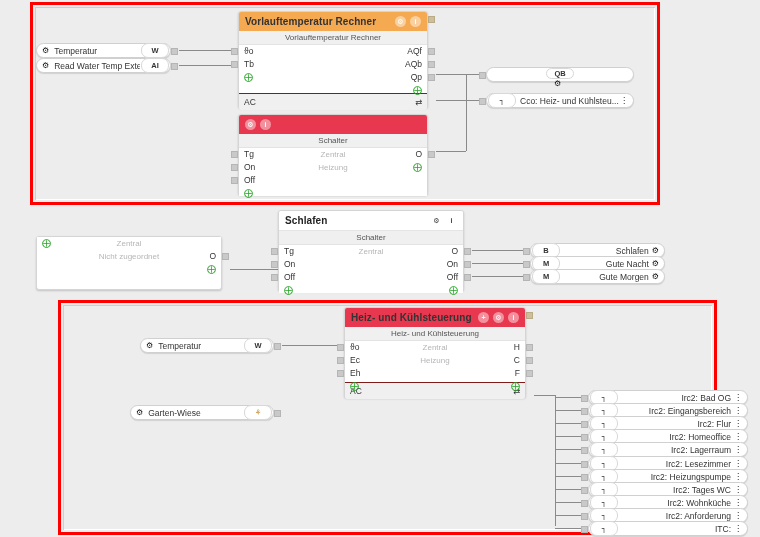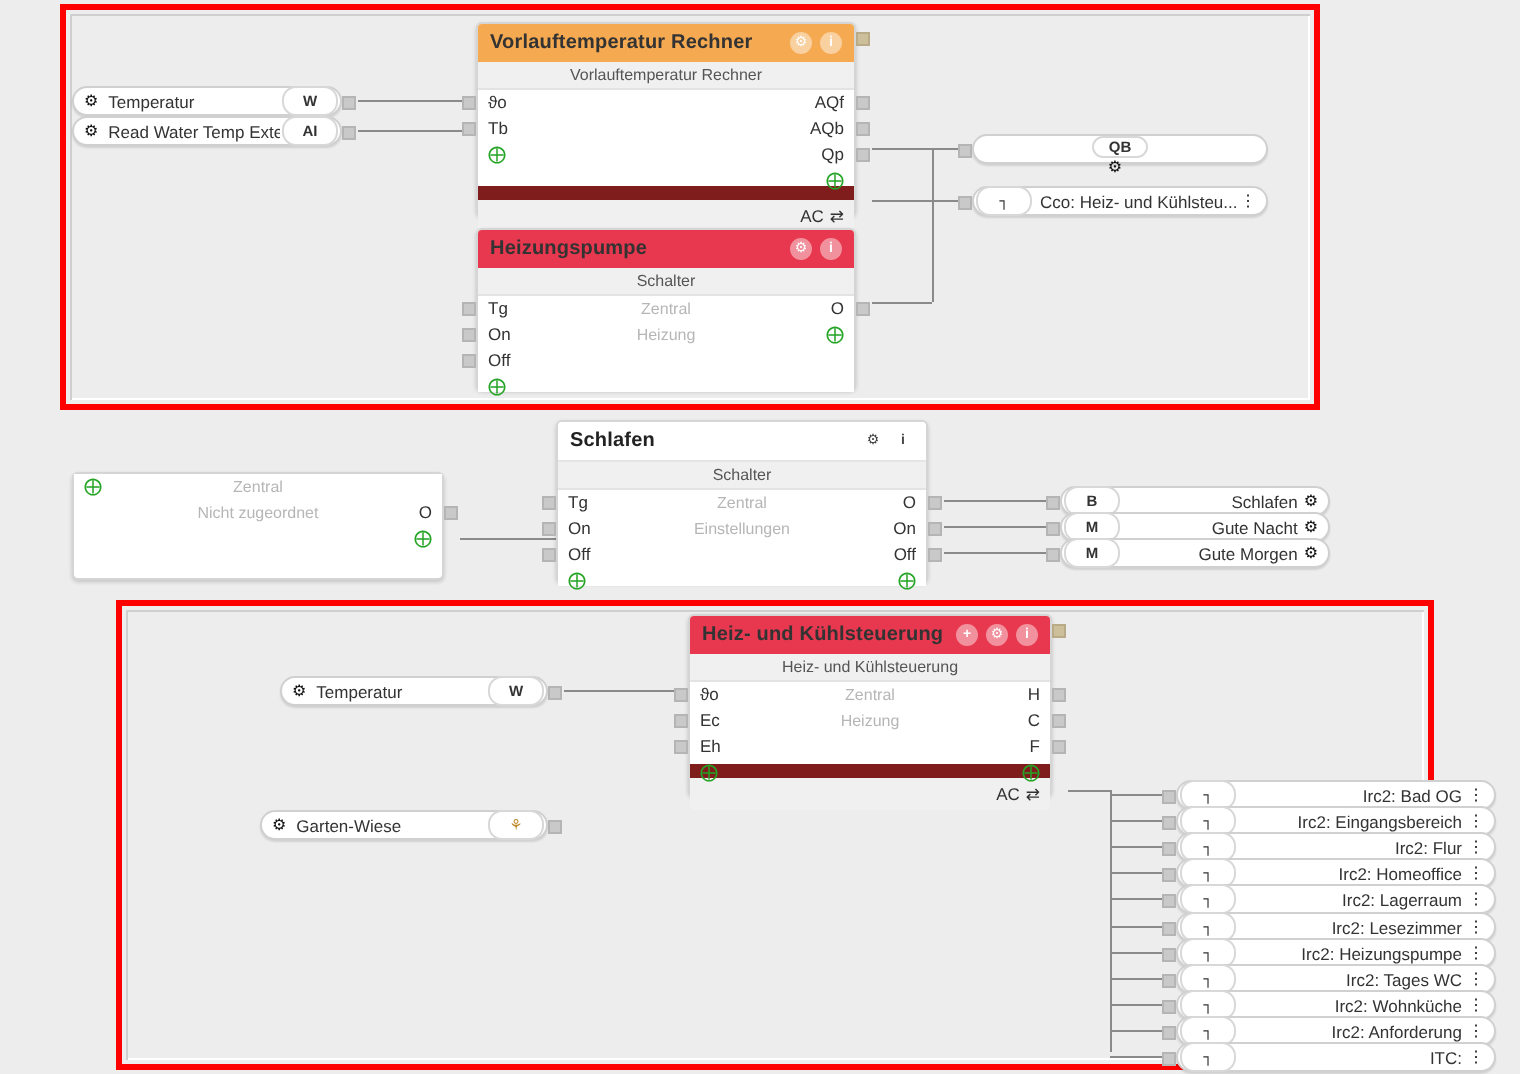--- a/index.html
+++ b/index.html
@@ -31,22 +31,22 @@
         background:#f0f0f0;color:#555;font-size:8px;border-bottom:1px solid #e3e3e3;}
 
   .bbody{position:relative;background:#fff;}
   .mid{position:absolute;left:0;right:0;top:0;text-align:center;color:#b6b6b6;font-size:8px;line-height:13px;}
 
   .pcol{position:absolute;top:0;font-size:8.5px;color:#333;line-height:13px;}
   .pcol.left{left:5px;text-align:left;}
   .pcol.right{right:5px;text-align:right;}
   .pcol div{height:13px;white-space:nowrap;}
 
-  .bfoot{height:16px;background:#f0f0f0;border-top:7px solid #7f1d1d;
-         display:flex;align-items:center;justify-content:flex-end;padding:0 5px;gap:3px;font-size:8.5px;border-radius:0 0 2px 2px;}
+  .bfoot{height:16px;background:#f0f0f0;border-top:1px solid #7f1d1d;
+         display:flex;align-items:center;justify-content:space-between;padding:0 5px;gap:3px;font-size:8.5px;border-radius:0 0 2px 2px;}
 
   
   .nub{position:absolute;width:7px;height:7px;background:#c9c9c9;border:1px solid #b5b5b5;box-sizing:border-box;}
   .nub.l{left:-8px;}
   .nub.r{right:-8px;}
   .nub.tan{background:#cdbf9a;border-color:#b9ab87;}
 
   .plus{color:#25a425;font-size:9px;line-height:13px;}
 
   
@@ -142,21 +142,20 @@
   </div>
   <div class="pill righty" style="left:486px;top:93px;width:148px;">
     <span class="badge linkglyph">┐</span>
     <span class="lbl">Cco: Heiz- und Kühlsteu...</span>
     <span class="icoR">⋮</span>
     <span class="pnub l"></span>
   </div>
 
   <div class="block" style="left:238px;top:114px;width:190px;height:81px;">
     <div class="bhead" style="background:#e8384f;">
-      <span class="title">Heizungspumpe</span>
       <span class="hicons">
         <span class="hicon light">⚙</span>
         <span class="hicon light">i</span>
       </span>
     </div>
     <div class="bsub">Schalter</div>
     <div class="bbody" style="height:48px;">
       <div class="mid">Zentral</div>
       <div class="mid" style="top:13px;">Heizung</div>
       <div class="pcol left">
@@ -198,21 +197,20 @@
     <div class="bhead" style="background:#ffffff;border-bottom:1px solid #e5e5e5;">
       <span class="title" style="color:#222;">Schlafen</span>
       <span class="hicons">
         <span class="hicon plain">⚙</span>
         <span class="hicon plain">i</span>
       </span>
     </div>
     <div class="bsub">Schalter</div>
     <div class="bbody" style="height:48px;">
       <div class="mid">Zentral</div>
-      <div class="mid" style="top:13px;">Einstellungen</div>
       <div class="pcol left">
         <div>Tg</div>
         <div>On</div>
         <div>Off</div>
         <div class="plus">⨁</div>
       </div>
       <div class="pcol right">
         <div>O</div>
         <div>On</div>
         <div>Off</div>

